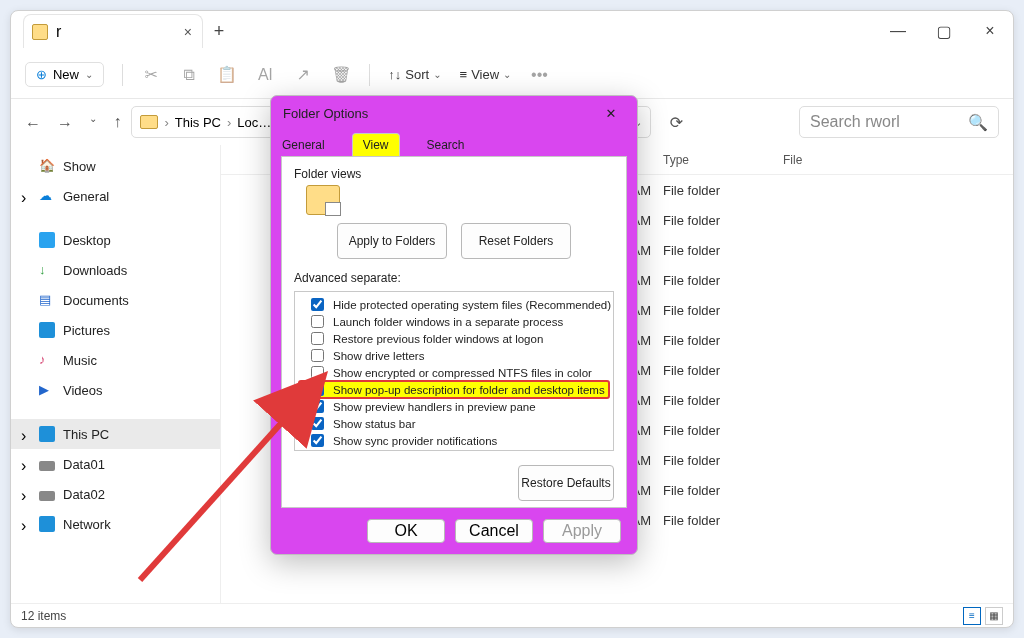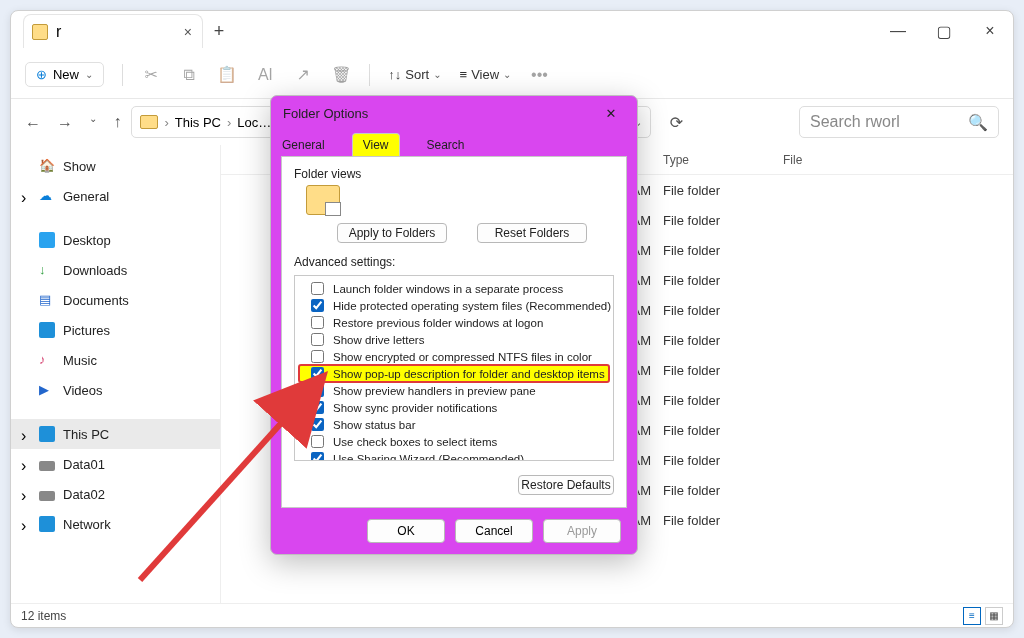--- a/index.html
+++ b/index.html
@@ -83,29 +83,29 @@
 .mtab.active { background:#fff; border-color:#c8c8c8; border-radius:4px 4px 0 0;}
 .mtab.hl { background:#ffff00; }
 .modal-body { flex:1; background:#fff; margin:0 10px; border:1px solid #c8c8c8; padding:10px 12px 6px 12px; display:flex; flex-direction:column; gap:6px; overflow:hidden;}
 .fv-group { }
 .fv-group .gtitle { font-size:12px; margin-bottom:4px;}
 .fv-inner { display:flex; gap:10px; align-items:flex-start; padding-left:12px;}
 .fv-icon { width:34px; height:30px; background:#ffdd88; border:1px solid #c39b3a; border-radius:3px; position:relative;}
 .fv-icon::after { content:""; position:absolute; right:-2px; bottom:-2px; width:14px; height:12px; background:#fff; border:1px solid #888;}
 .fv-text { flex:1; font-size:11.5px; line-height:1.35;}
 .fv-buttons { display:flex; gap:14px; justify-content:center; margin:8px 0 4px 0;}
-.mbtn { min-width:110px; height:20px; border:1px solid #b8b8b8; border-radius:4px; background:#fdfdfd; font-size:12px; cursor:pointer; display:flex; align-items:center; justify-content:center;margin-left:16px;}
+.mbtn { min-width:110px; height:36px; border:1px solid #b8b8b8; border-radius:4px; background:#fdfdfd; font-size:12px; cursor:pointer; display:flex; align-items:center; justify-content:center;}
 .adv-label { font-size:12px; margin-top:2px;}
 .adv-box { border:1px solid #c8c8c8; height:186px; overflow-y:scroll; padding:4px 4px; background:#fff;}
 .adv-item { display:flex; align-items:center; gap:6px; height:17px; font-size:11.5px; padding-left:8px; white-space:nowrap;}
 .adv-item input { width:13px; height:13px; accent-color:#0a64c2; }
 .adv-item.ring { outline:2px solid #e03a3a; outline-offset:-1px; background:#ffff00; border-radius:2px;}
 .restore-row { display:flex; justify-content:flex-end; padding-top:8px;}
 .modal-footer { height:46px; display:flex; align-items:center; justify-content:flex-end; gap:10px; padding:0 16px;}
-.fbtn { min-width:78px; height:24px; border:1px solid #b8b8b8; border-radius:4px; background:#fdfdfd; font-size:12px; cursor:pointer;}
+.fbtn { min-width:78px; height:24px; border:1px solid #b8b8b8; border-radius:4px; background:#fdfdfd; font-size:16px; cursor:pointer;}
 .fbtn.disabled { color:#9a9a9a; }
 
 .arrow-annot { position:absolute; left:120px; top:370px; width:220px; height:220px; pointer-events:none; }
 </style>
 </head>
 <body>
 
 <div class="explorer">
 
   <div class="title-tabs">
@@ -351,31 +351,31 @@
     <div class="fv-group">
       <div class="gtitle">Folder views</div>
       <div class="fv-inner">
         <div class="fv-icon"></div>
       </div>
       <div class="fv-buttons">
         <div class="mbtn">Apply to Folders</div>
         <div class="mbtn">Reset Folders</div>
       </div>
     </div>
-    <div class="adv-label">Advanced settings:</div>
+    <div class="adv-label">Advanced separate:</div>
     <div class="adv-box" id="advbox">
+        <div class="adv-item">
+          <input type="checkbox" checked="" style="">
+          <span>Hide protected operating system files (Recommended)</span>
+        </div>
         <div class="adv-item">
           <input type="checkbox" style="">
           <span>Launch folder windows in a separate process</span>
         </div>
         <div class="adv-item">
-          <input type="checkbox" checked="" style="">
-          <span>Hide protected operating system files (Recommended)</span>
-        </div>
-        <div class="adv-item">
           <input type="checkbox" style="">
           <span>Restore previous folder windows at logon</span>
         </div>
         <div class="adv-item">
           <input type="checkbox" style="">
           <span>Show drive letters</span>
         </div>
         <div class="adv-item">
           <input type="checkbox" style="">
           <span>Show encrypted or compressed NTFS files in color</span>
@@ -383,25 +383,25 @@
         <div class="adv-item ring">
           <input type="checkbox" checked="" style="">
           <span>Show pop-up description for folder and desktop items</span>
         </div>
         <div class="adv-item">
           <input type="checkbox" checked="" style="">
           <span>Show preview handlers in preview pane</span>
         </div>
         <div class="adv-item">
           <input type="checkbox" checked="" style="">
+          <span>Show status bar</span>
+        </div>
+        <div class="adv-item">
+          <input type="checkbox" checked="" style="">
           <span>Show sync provider notifications</span>
-        </div>
-        <div class="adv-item">
-          <input type="checkbox" checked="" style="">
-          <span>Show status bar</span>
         </div>
         <div class="adv-item">
           <input type="checkbox" style="">
           <span>Use check boxes to select items</span>
         </div>
         <div class="adv-item">
           <input type="checkbox" checked="" style="">
           <span>Use Sharing Wizard (Recommended)</span>
         </div>
       </div>

